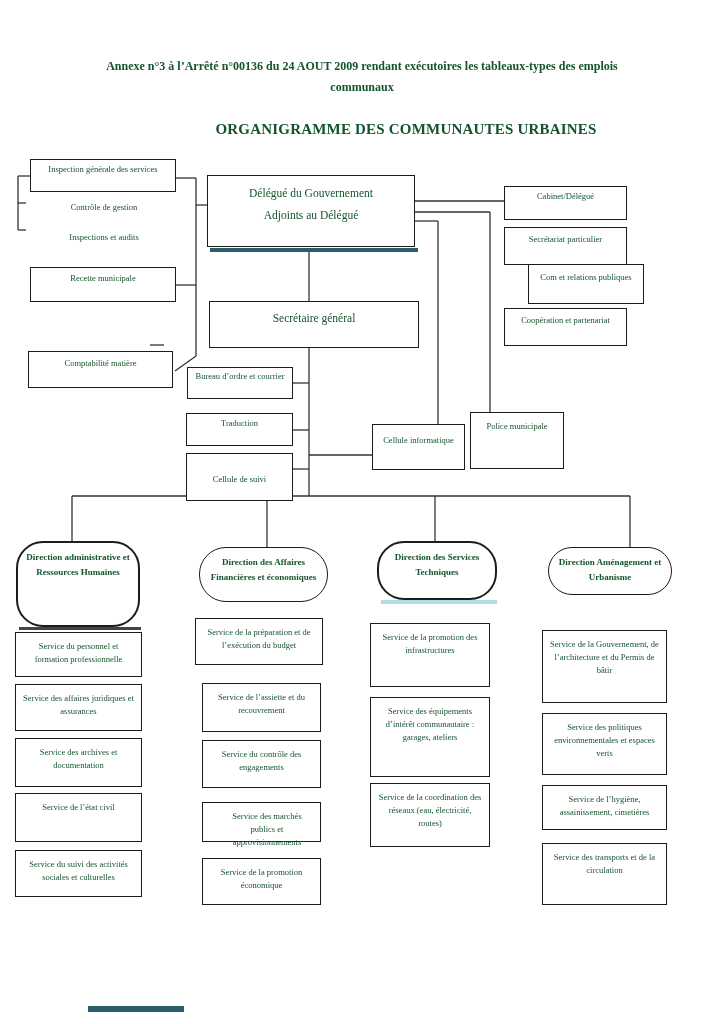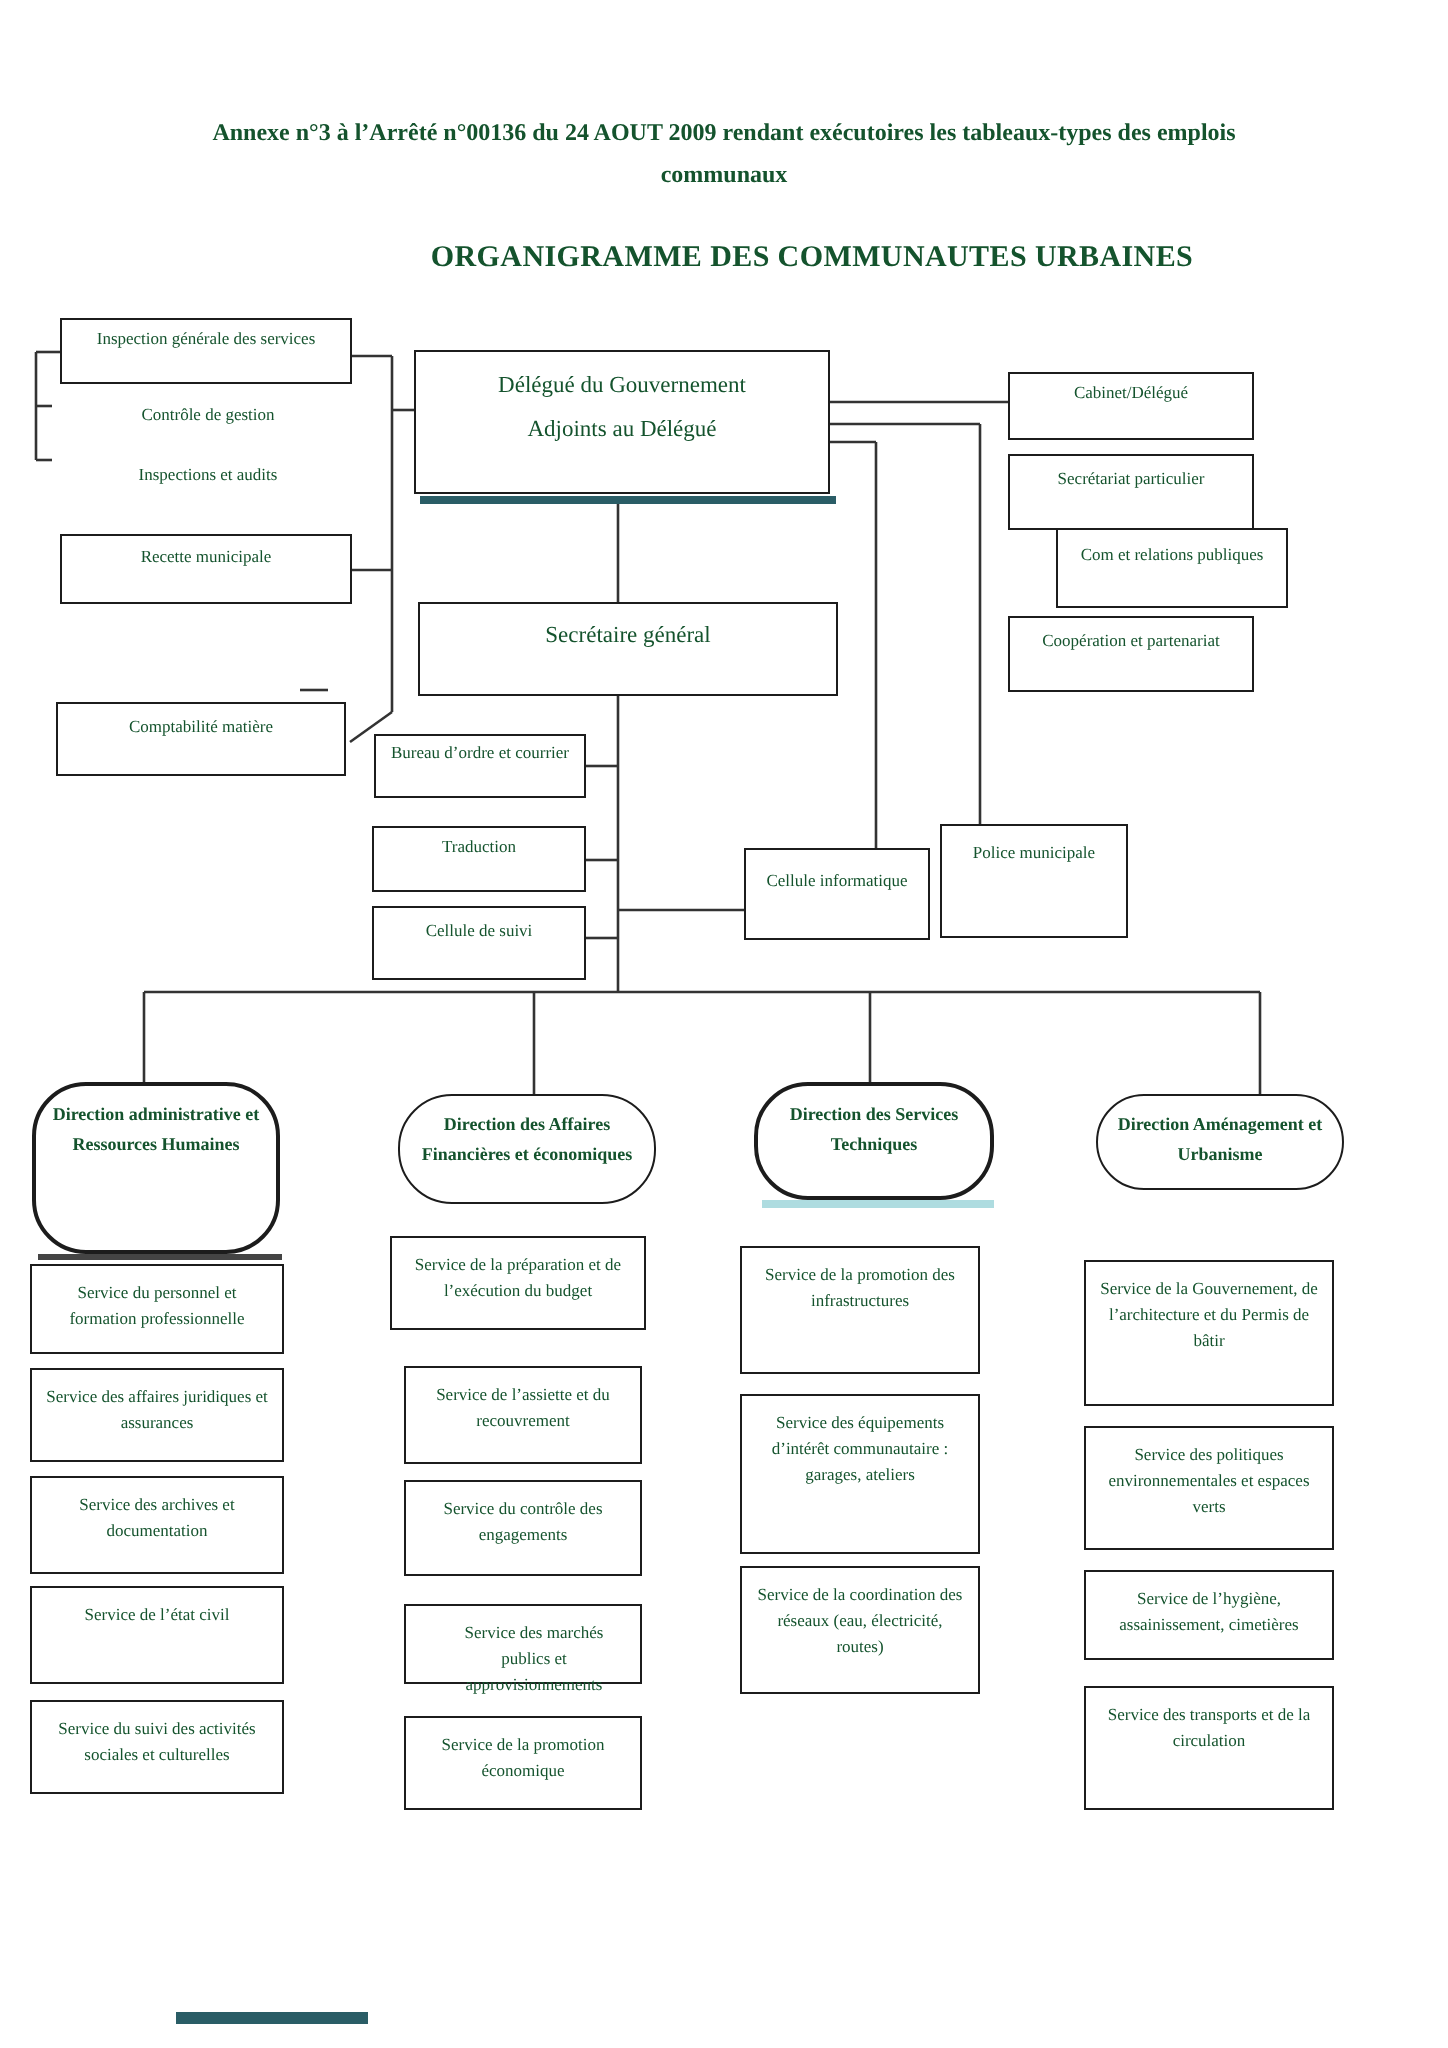--- a/index.html
+++ b/index.html
@@ -28,21 +28,21 @@
              font-size:11.5px;line-height:1.9;}
   #b-delegue::after{content:"";position:absolute;left:2px;right:-4px;bottom:-6px;height:4px;
              background:var(--shadow-dark-teal,#2a5d66);}
   #b-cabinet{left:504px;top:186px;width:123px;height:34px;}
   #b-secretariat{left:504px;top:227px;width:123px;height:38px;}
   #b-com{left:504px;top:264px;width:116px;height:40px;margin-left:24px;}
   #b-cooperation{left:504px;top:308px;width:123px;height:38px;}
   #b-sg{left:209px;top:301px;width:210px;height:47px;font-size:11.5px;}
   #b-bureau{left:187px;top:367px;width:106px;height:32px;}
   #b-traduction{left:186px;top:413px;width:107px;height:33px;}
-  #b-suivi{left:186px;top:453px;width:107px;height:37px;}
+  #b-suivi{left:186px;top:453px;width:107px;height:48px;justify-content:flex-end;}
   #b-cellinfo{left:372px;top:424px;width:93px;height:46px;border-width:1.5px;}
   #b-police{left:470px;top:412px;width:94px;height:57px;border-width:1.5px;}
   
   .dir{font-size:9px;line-height:1.7;font-weight:bold;border-radius:27px;}
   #d1{left:16px;top:541px;width:124px;height:86px;border-width:2px;}
   #d1::after{content:"";position:absolute;left:1px;right:-3px;bottom:-5px;height:3px;background:#444;}
   #d2{left:199px;top:547px;width:129px;height:55px;}
   #d3{left:377px;top:541px;width:120px;height:59px;border-width:2px;}
   #d3::after{content:"";position:absolute;left:2px;right:-2px;bottom:-6px;height:4px;
              background:var(--shadow-light-teal,#aedce0);}

